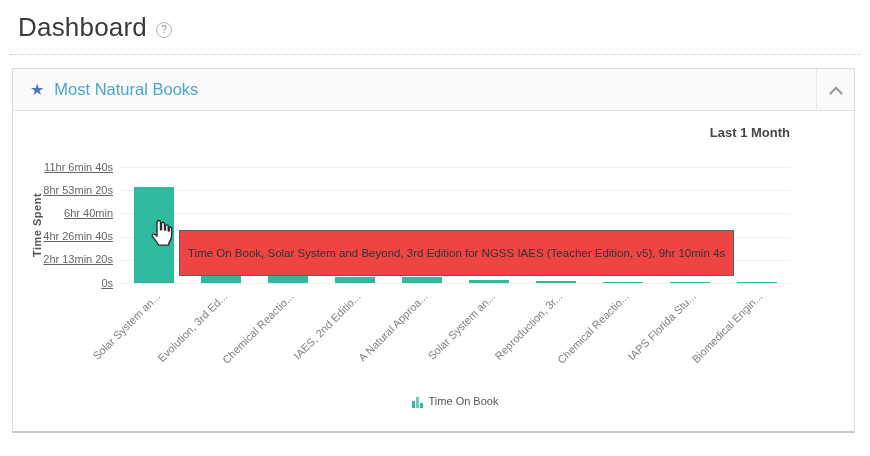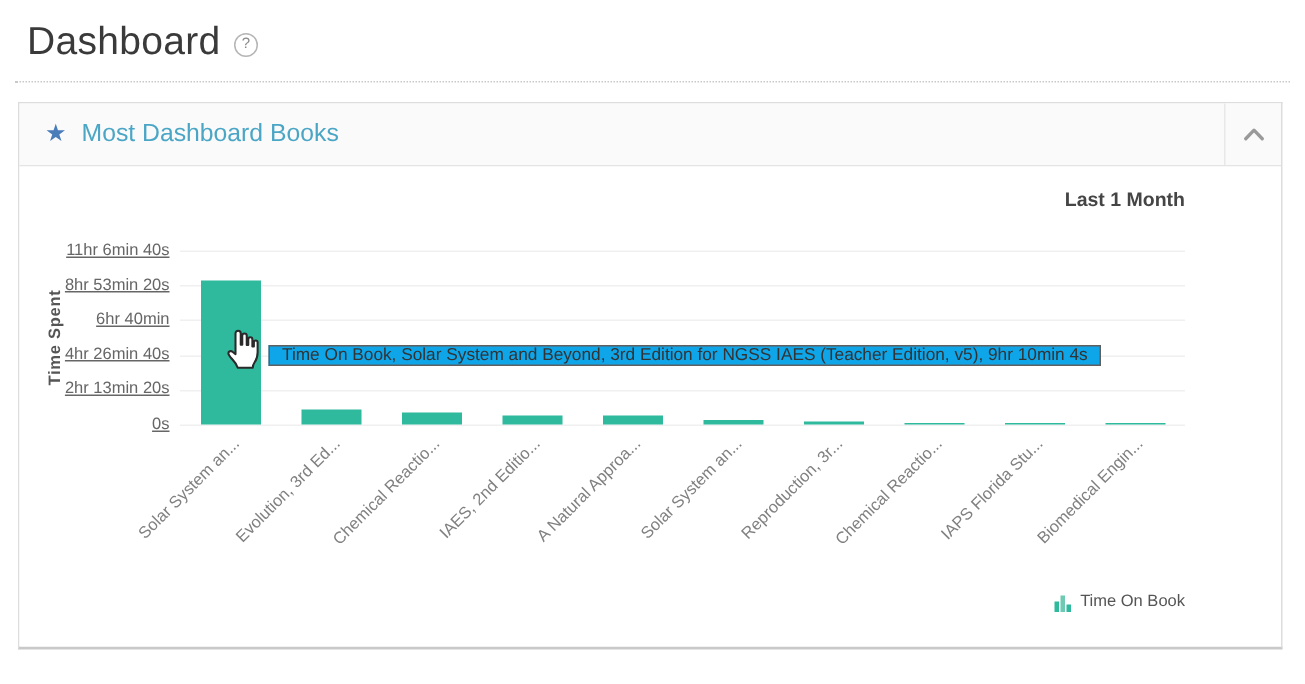--- a/index.html
+++ b/index.html
@@ -34,46 +34,46 @@
     color: #555; white-space: nowrap; letter-spacing: .5px; }
   .gridline { position: absolute; height: 1px; background: #f0f0f1; }
   .y-tick-label { position: absolute; font-size: 11px; color: #666; white-space: nowrap;
     text-align: left; text-decoration: underline; }
   .bar { position: absolute; background: #2fba9d; cursor: pointer; }
   .x-tick-label { position: absolute; font-size: 11px; color: #808080; white-space: nowrap;
     transform: rotate(-45deg); transform-origin: 100% 0; }
   .x-axis-title { position: absolute; left: 107px; top: 262px; width: 670px;
     text-align: center; font-size: 11px; font-weight: bold; color: #454545; }
   .legend { position: absolute; left: 107px; top: 284px; width: 670px;
-    display: flex; justify-content: flex-end; }
+    display: flex; justify-content: center; }
   .legend-item { display: flex; align-items: flex-end; gap: 6px; cursor: pointer; }
   .legend-bars { display: flex; align-items: flex-end; gap: 1px; height: 12px; }
   .legend-bars i { display: block; width: 3px; background: #2fba9d; }
   .legend-label { font-size: 11px; color: #555; line-height: 13px; }
 
   
   .chart-tooltip { position: absolute; left: 166px; top: 119px; z-index: 5;
-    background: #0ea5e9; border: 1px solid #5f5f5f; padding: 0 8px;
+    background: #ef4444; border: 1px solid #5f5f5f; padding: 16px 8px;
     font-size: 11.5px; color: #333; white-space: nowrap; }
   .cursor-hand { position: absolute; left: 136px; top: 106px; z-index: 6; }
 </style>
 </head>
 <body>
 
 <div class="page-header">
   <h1 class="page-title">Dashboard</h1>
   <span class="help-icon">?</span>
 </div>
 <hr class="page-divider">
 
 <div class="panel">
   <div class="panel-header">
     <div class="panel-header-main">
       <span class="star-icon">★</span>
-      <span class="panel-title">Most Dashboard Books</span>
+      <span class="panel-title">Most Natural Books</span>
     </div>
     <div class="collapse-btn">
       <span>
         <svg width="14" height="9" viewBox="0 0 14 9">
             <path d="M1.5 7.5 L7 1.8 L12.5 7.5" fill="none" stroke="#9a9a9a" stroke-width="2.2" stroke-linecap="round" stroke-linejoin="round"></path>
           </svg>
       </span>
     </div>
   </div>
 

